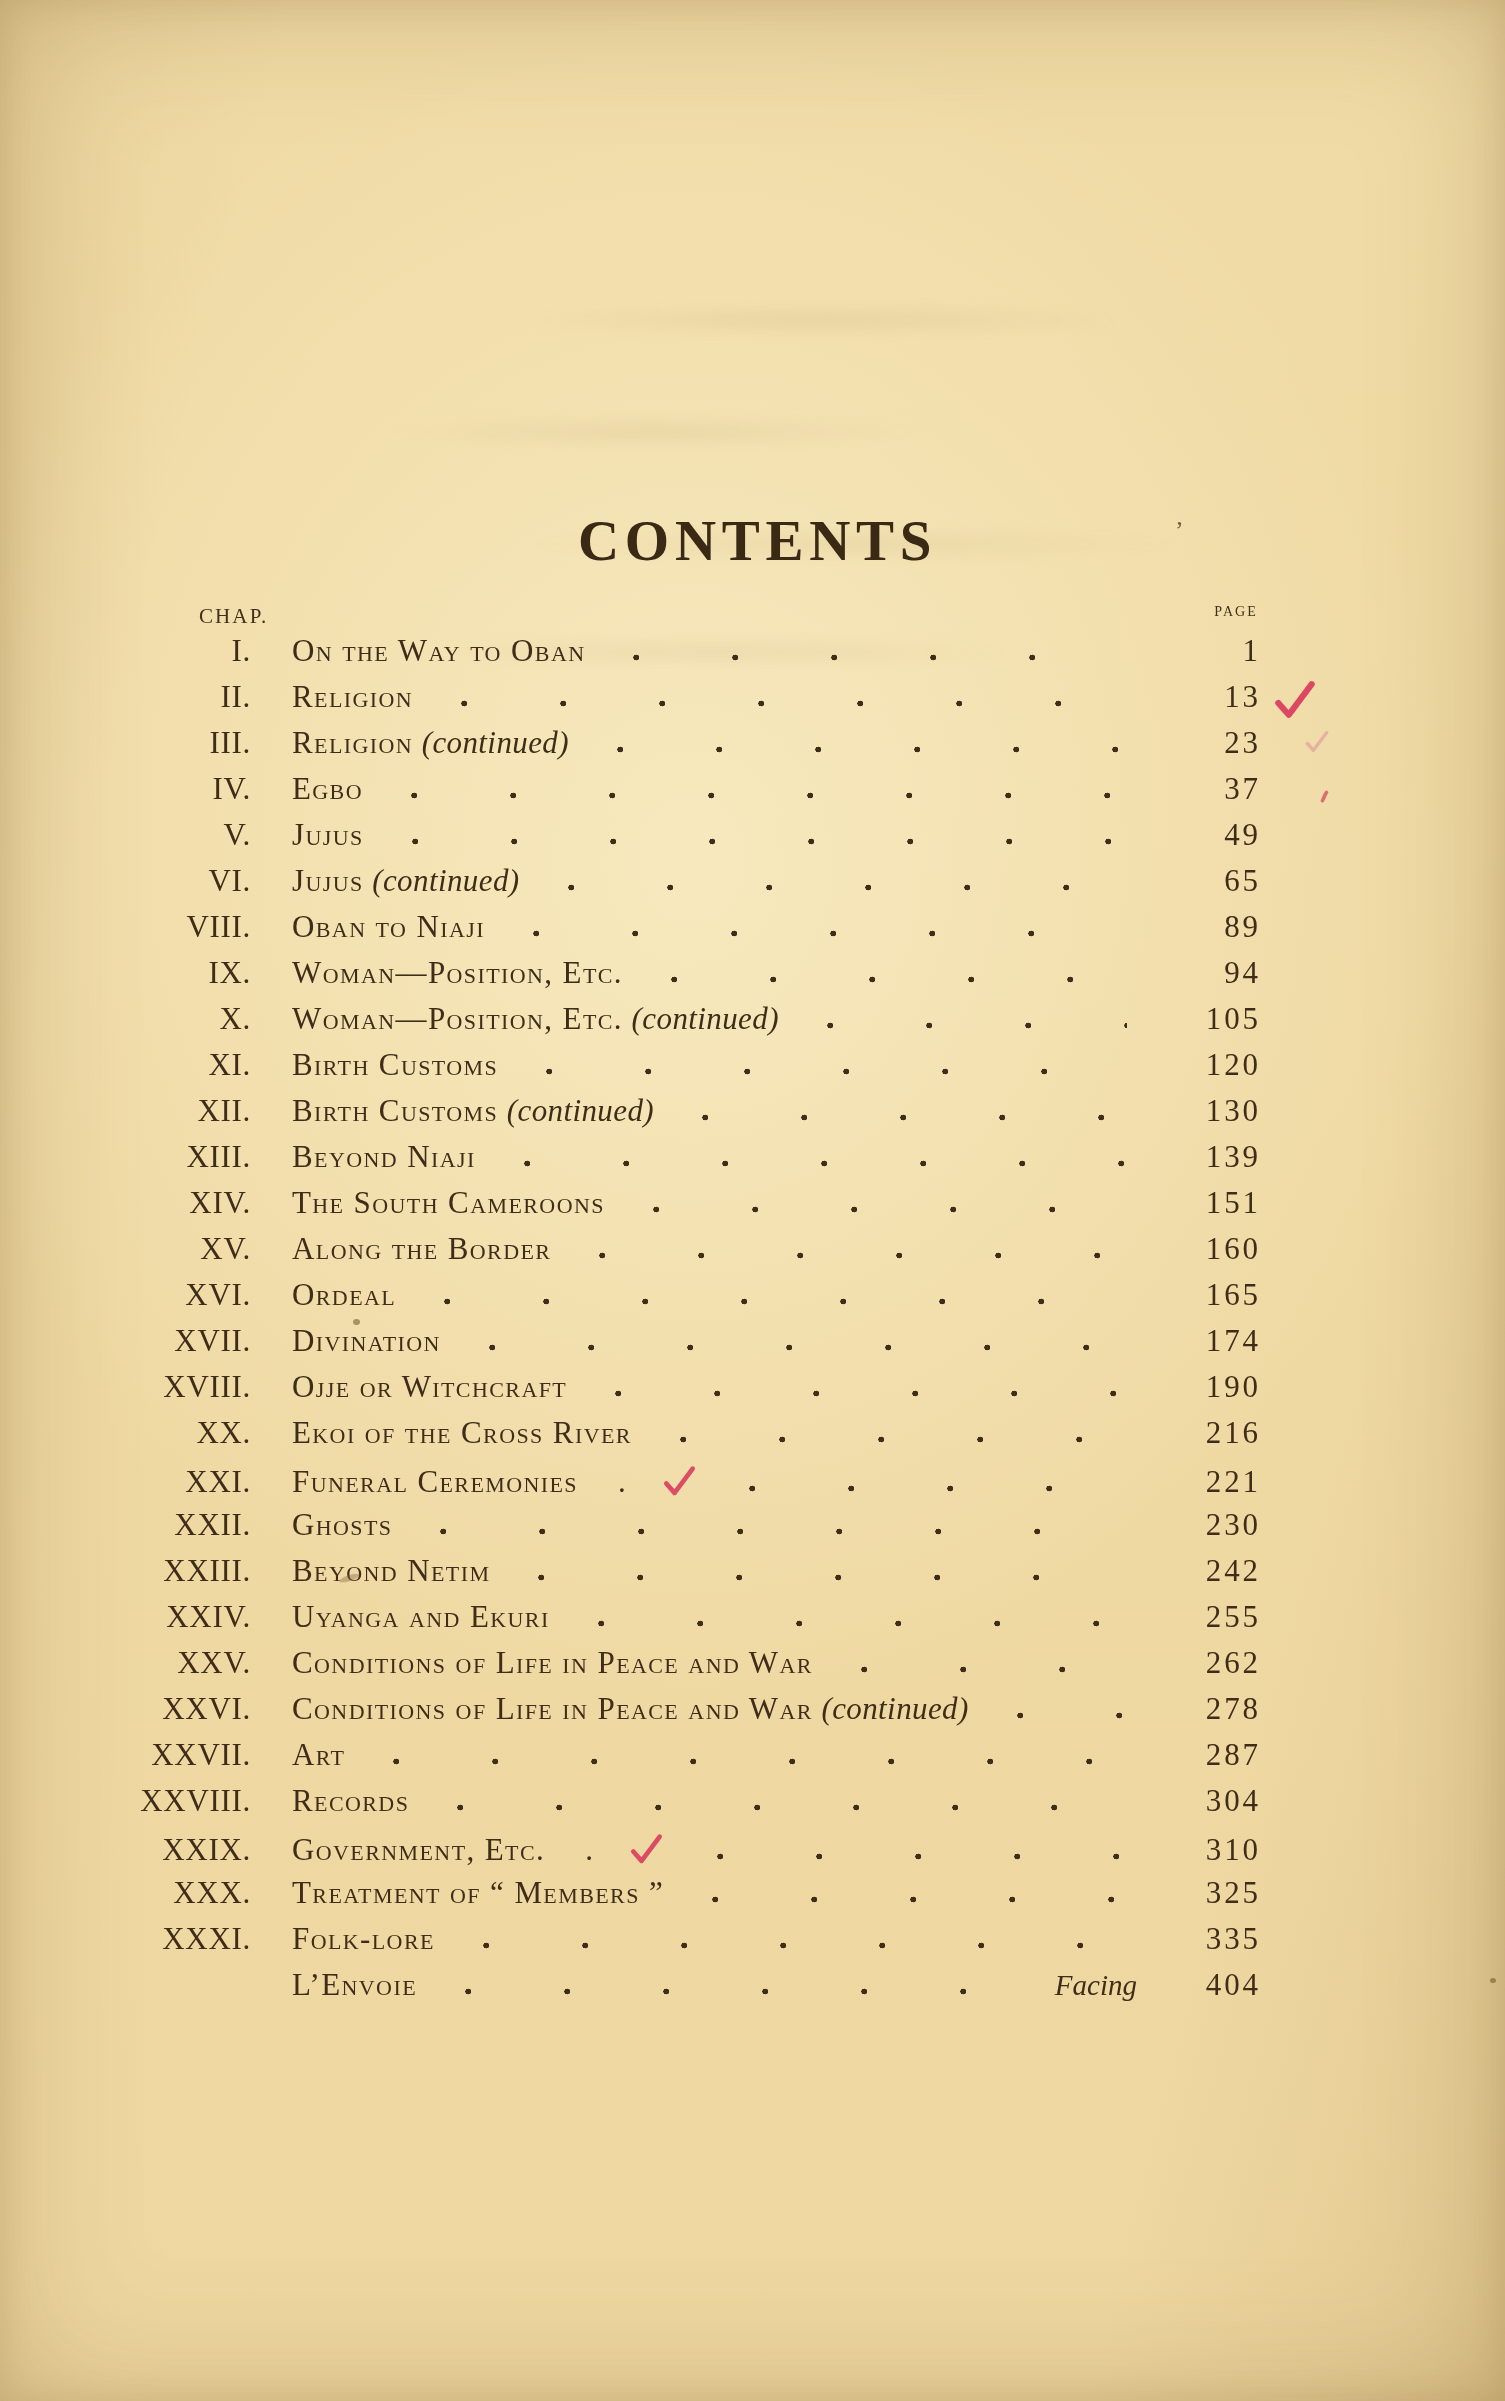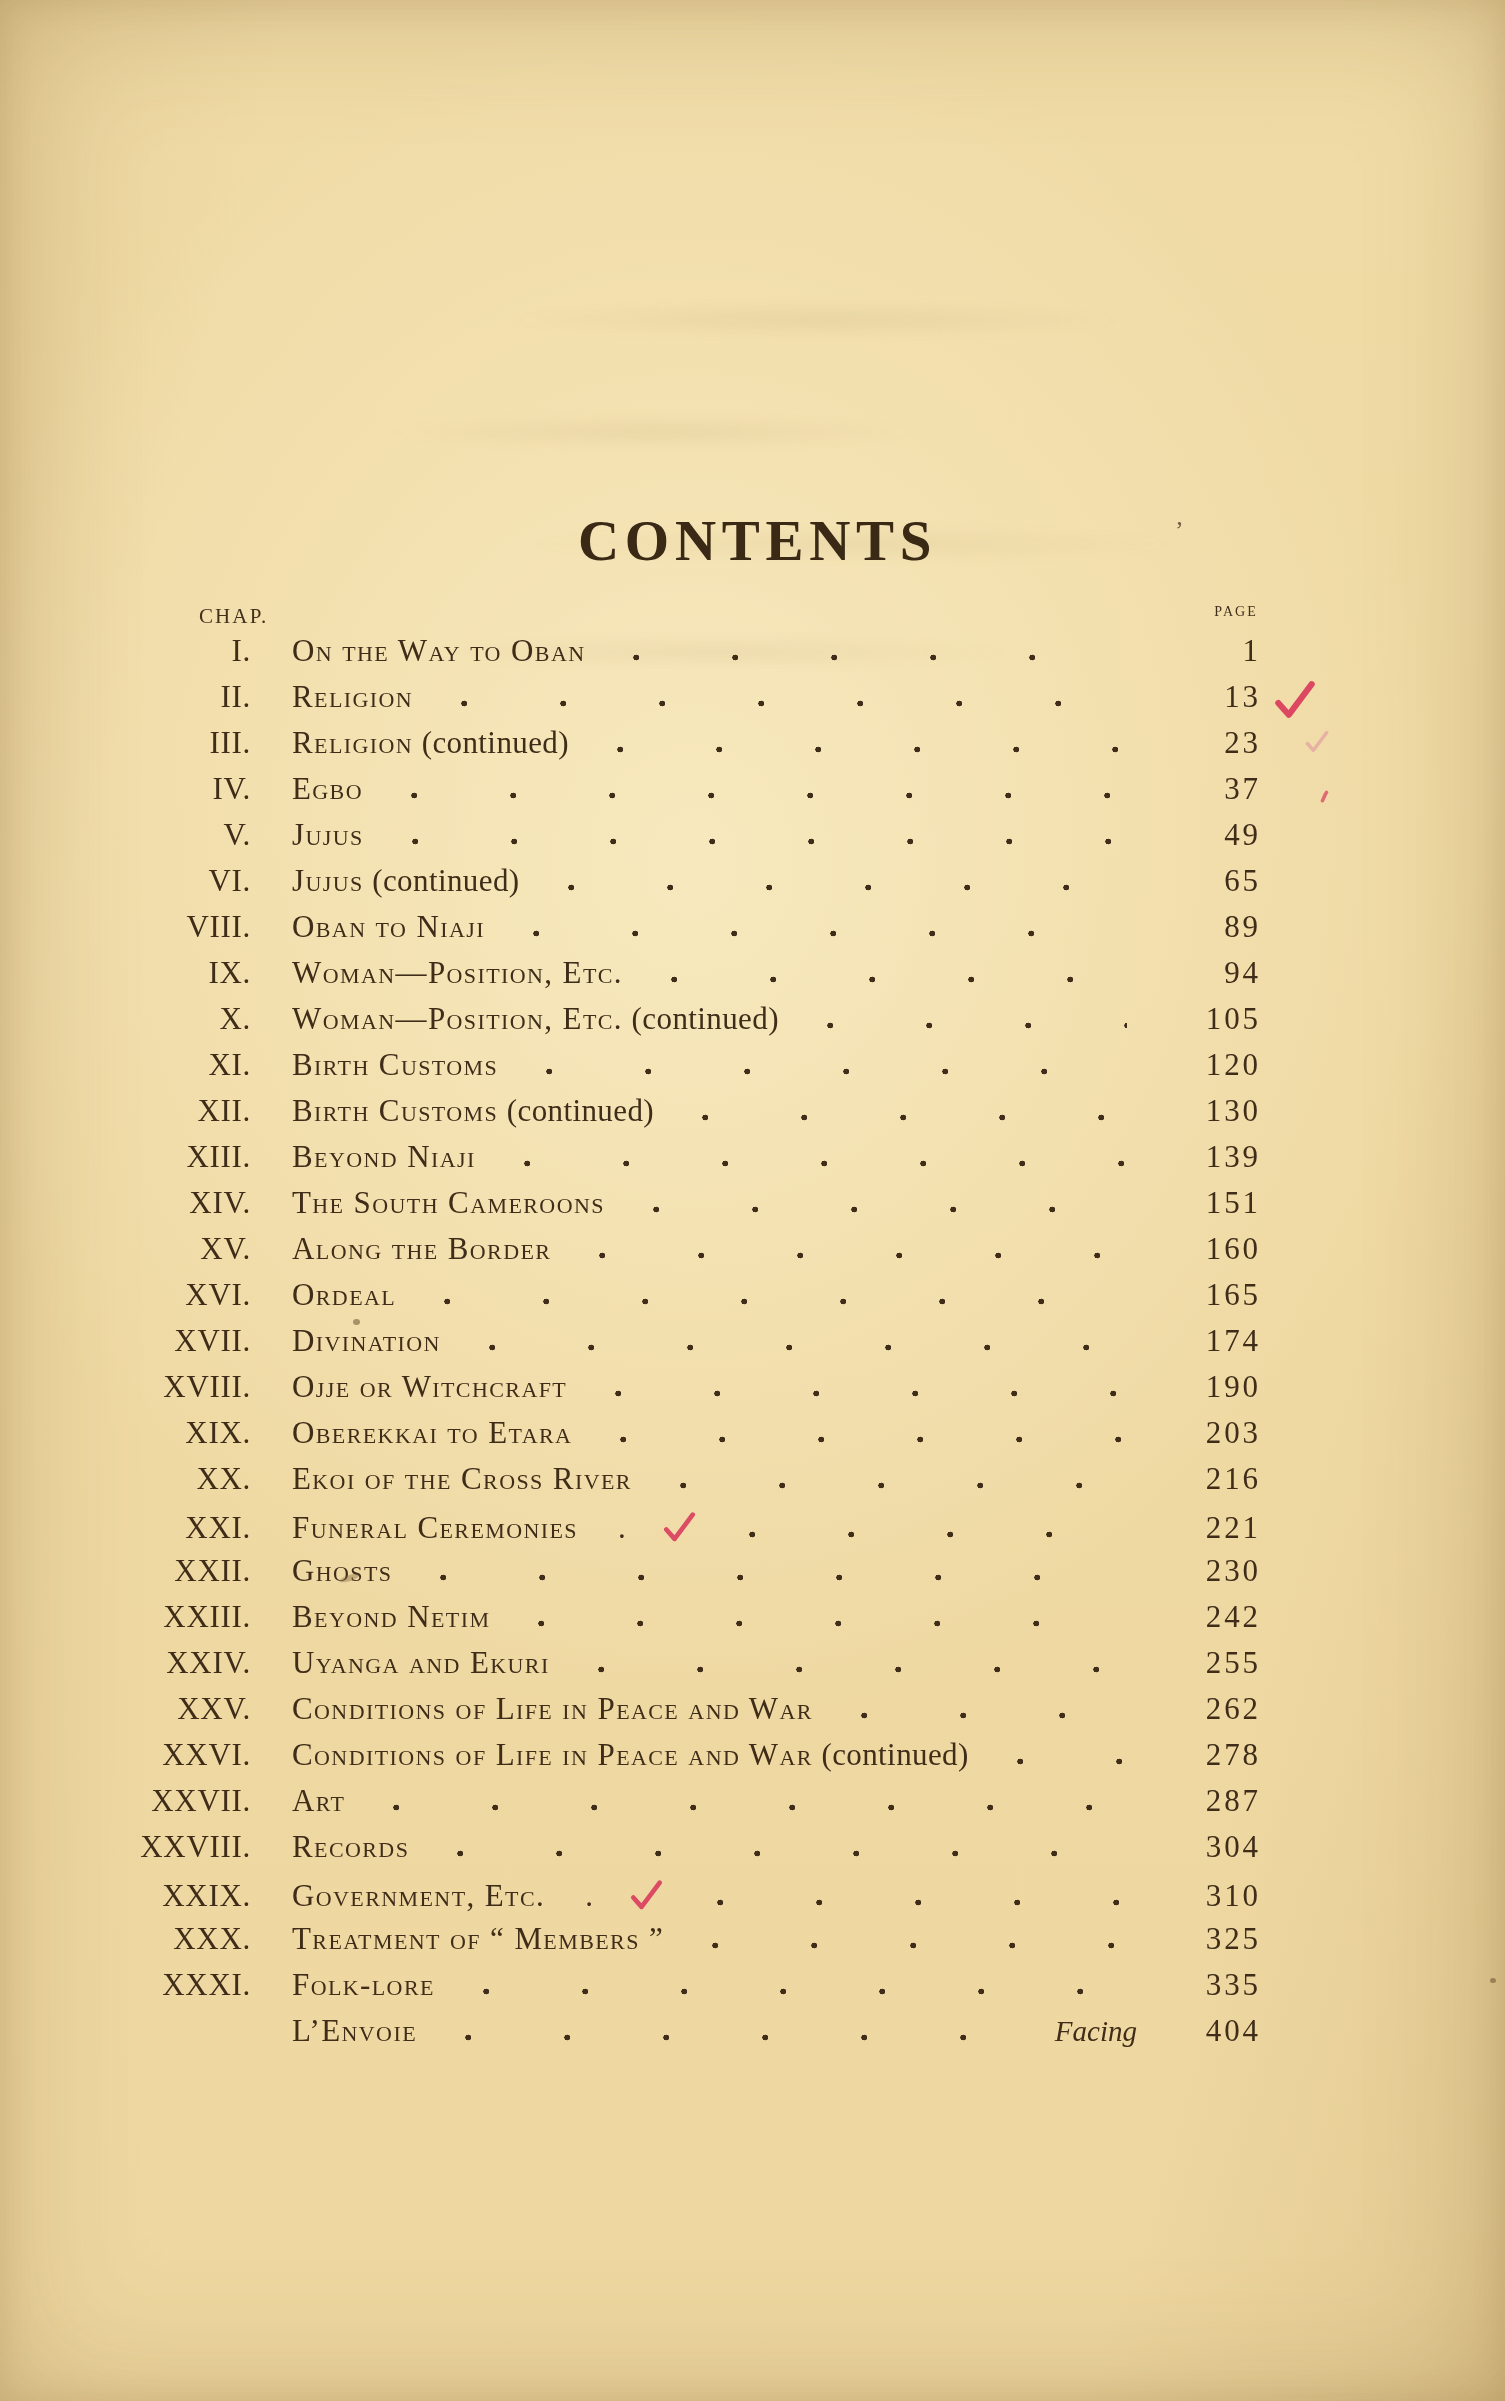--- a/index.html
+++ b/index.html
@@ -63,20 +63,21 @@
   }
   .row-title {
     flex: none;
     margin-left: 41px;
     font-variant-caps: small-caps;
     letter-spacing: 1.4px;
     text-align: center;
   }
   .title-cont {
     font-variant-caps: normal;
+    font-style: italic;
     letter-spacing: 0.4px;
     margin-left: 8.6px;
   }
   .inline-mark { flex:none; display:inline-flex; align-items:baseline; margin-left: 40px; margin-right: 5.7px; }
   .inline-mark .pre-dot { font-size: 31px; margin-right: 37px; }
   .inline-mark svg { transform: translateY(4.3px); }
   .leader {
     flex: 1 1 auto;
     min-width: 0;
     height: 7.1px;
@@ -266,28 +267,20 @@
 
   <div class="toc-row">
     <span class="chap-num">XVIII.</span>
     <span class="row-title"><span class="title-text">Ojje or Witchcraft</span></span>
 
     <span class="leader"></span>
 
     <span class="page-num">190</span>
   </div>
 
-  <div class="toc-row">
-    <span class="chap-num">XIX.</span>
-    <span class="row-title"><span class="title-text">Oberekkai to Etara</span></span>
-
-    <span class="leader"></span>
-
-    <span class="page-num">203</span>
-  </div>
 
   <div class="toc-row">
     <span class="chap-num">XX.</span>
     <span class="row-title"><span class="title-text">Ekoi of the Cross River</span></span>
 
     <span class="leader"></span>
 
     <span class="page-num">216</span>
   </div>
 

